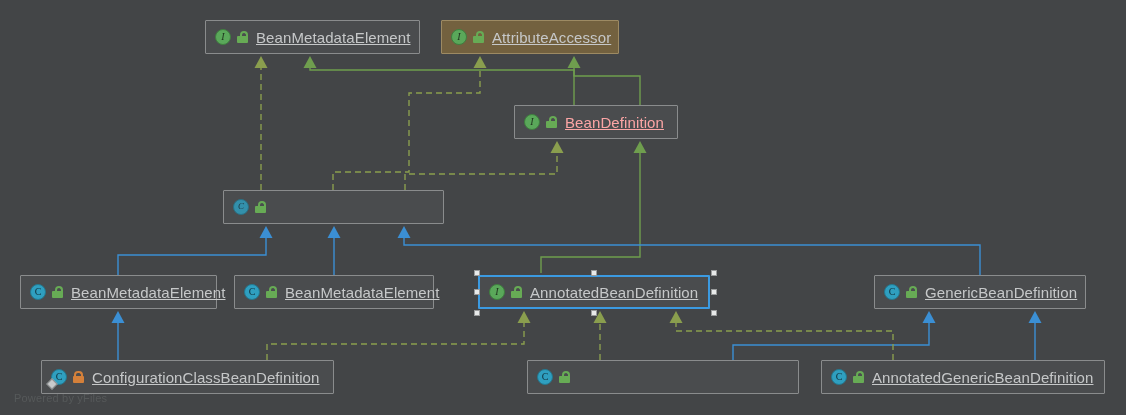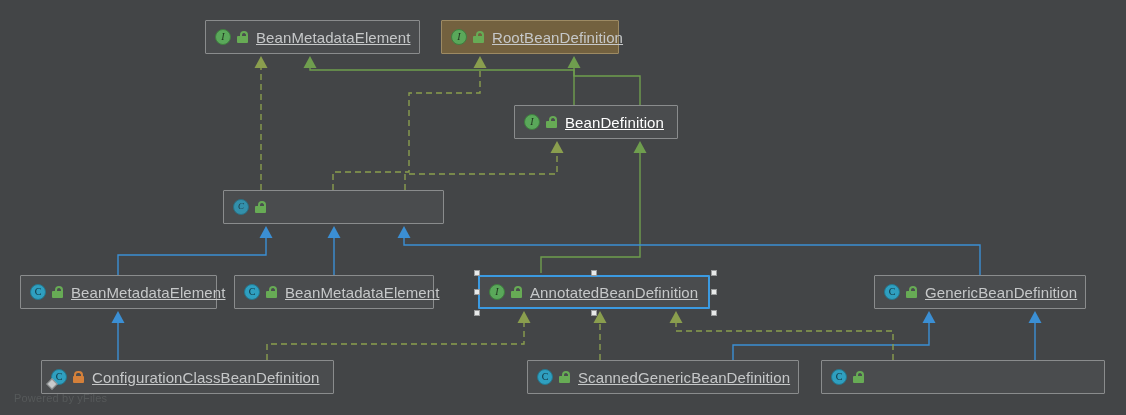--- a/index.html
+++ b/index.html
@@ -142,21 +142,21 @@
     width: 9px;
   }
   .node-label {
     font-size: 15px;
     color: #c6c8c9;
     white-space: nowrap;
     letter-spacing: 0.1px;
     text-decoration: underline;
   }
   .node-label.link {
-    color: #ffffff;
+    color: #fca5a5;
   }
   .sel-handle {
     position: absolute;
     width: 6px;
     height: 6px;
     background: #e8eaea;
     border: 1px solid #9a9c9d;
     box-sizing: border-box;
   }
   #watermark {
@@ -248,21 +248,21 @@
         <span class="node-label">BeanMetadataElement</span>
       </div>
       <div class="uml-node accent-olive" style="left: 441px; top: 20px; width: 178px; height: 34px;">
         <span class="node-icon">
           <span class="icon-interface">I</span>
         </span>
         <span class="lock-icon">
           <span class="lock-shackle"></span>
           <span class="lock-body"></span>
         </span>
-        <span class="node-label">RootBeanDefinition</span>
+        <span class="node-label">AttributeAccessor</span>
       </div>
       <div class="uml-node" style="left: 514px; top: 105px; width: 164px; height: 34px;">
         <span class="node-icon">
           <span class="icon-interface">I</span>
         </span>
         <span class="lock-icon">
           <span class="lock-shackle"></span>
           <span class="lock-body"></span>
         </span>
         <span class="node-label link">BeanDefinition</span>
@@ -336,27 +336,27 @@
         <span class="node-label">ConfigurationClassBeanDefinition</span>
       </div>
       <div class="uml-node" style="left: 527px; top: 360px; width: 272px; height: 34px;">
         <span class="node-icon">
           <span class="icon-class">C</span>
         </span>
         <span class="lock-icon">
           <span class="lock-shackle"></span>
           <span class="lock-body"></span>
         </span>
-        <span class="node-label">ScannedGenericBeanDefinition</span>
       </div>
       <div class="uml-node" style="left: 821px; top: 360px; width: 284px; height: 34px;">
         <span class="node-icon">
           <span class="icon-class">C</span>
         </span>
         <span class="lock-icon">
           <span class="lock-shackle"></span>
           <span class="lock-body"></span>
         </span>
+        <span class="node-label">AnnotatedGenericBeanDefinition</span>
       </div>
     </div>
 
   <div id="watermark">Powered by yFiles</div>
 </div>
 
 </body></html>

